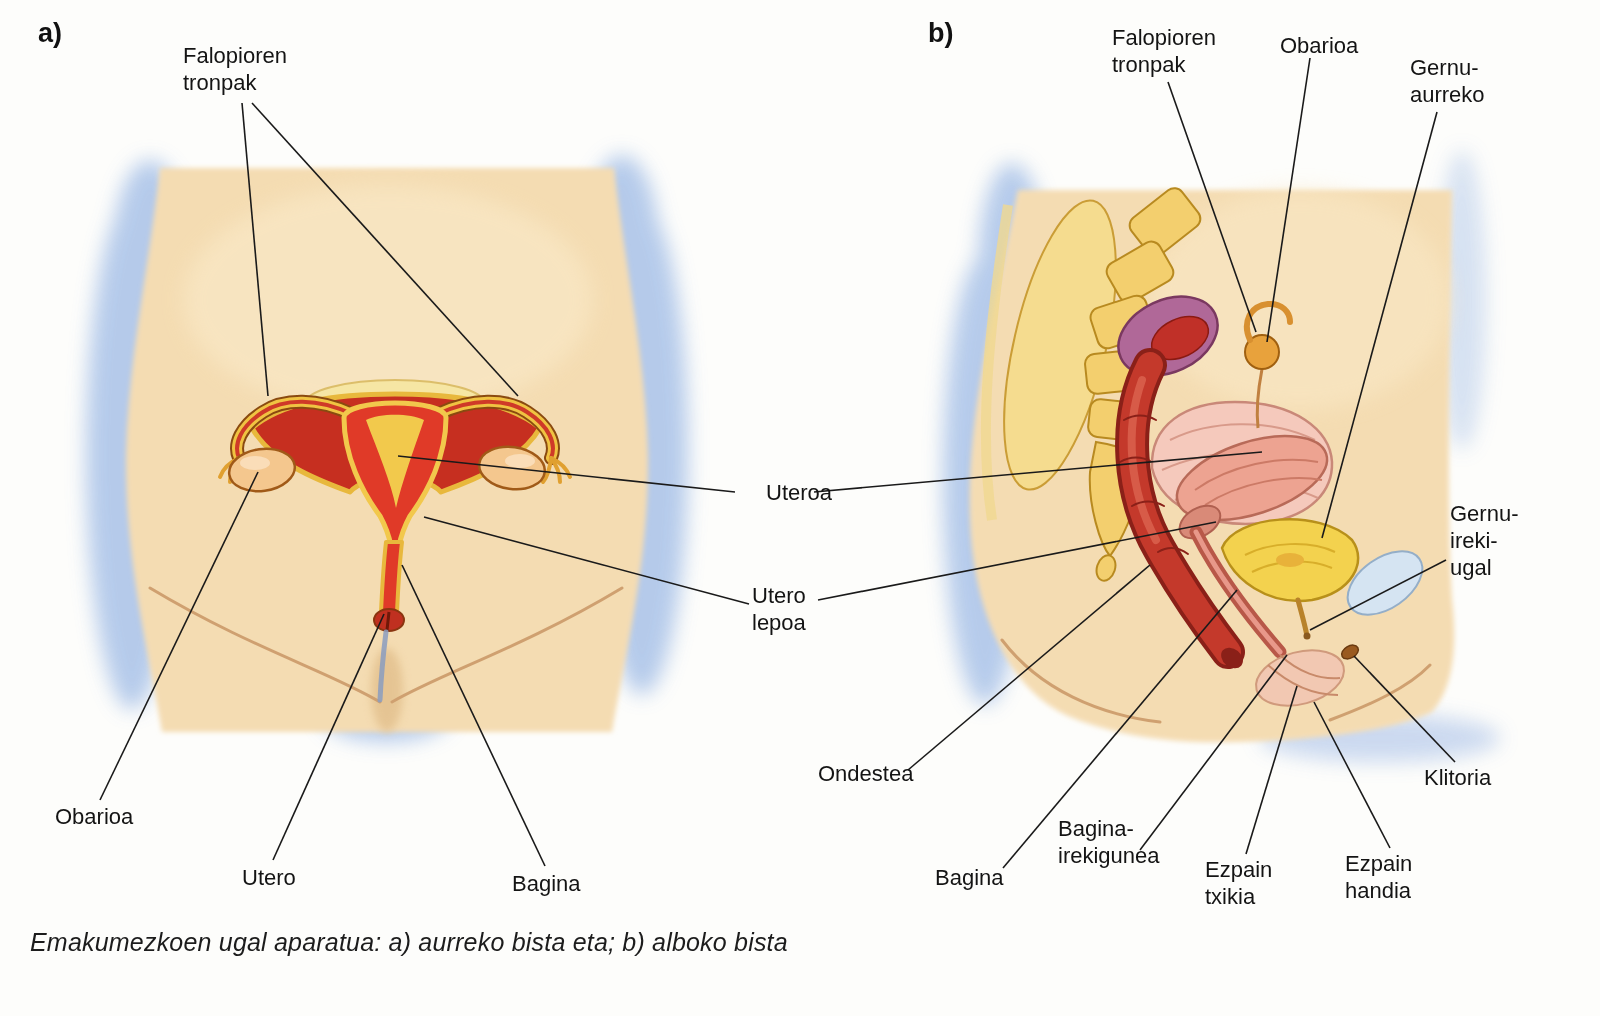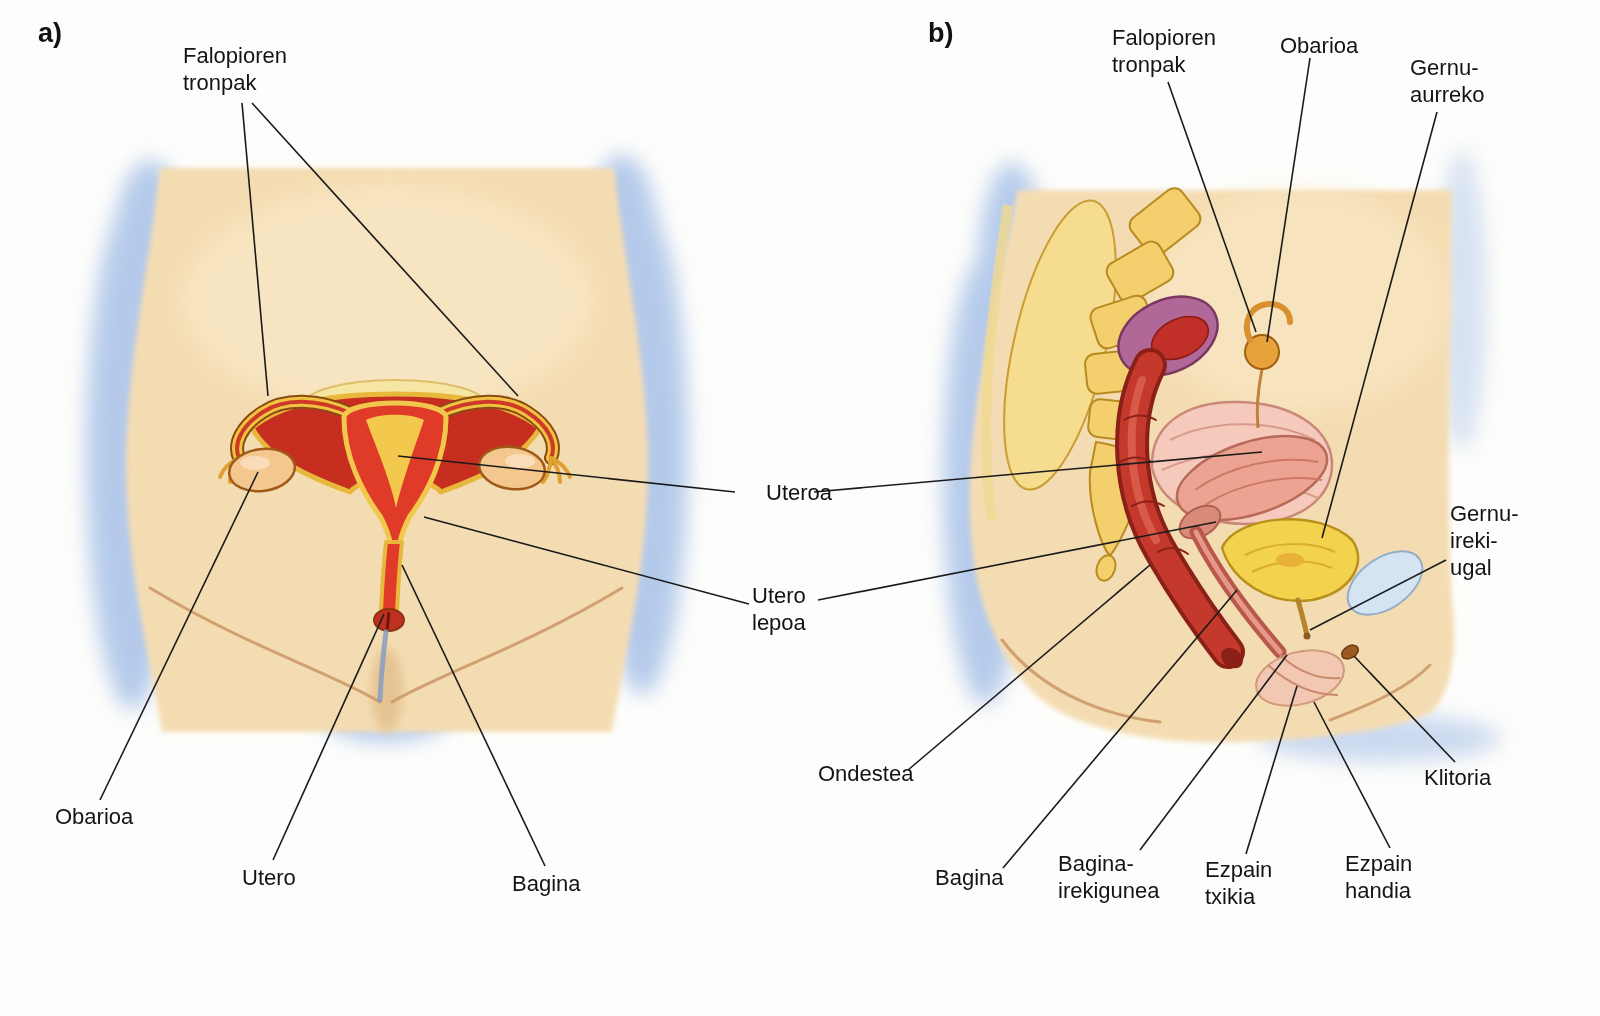--- a/index.html
+++ b/index.html
@@ -253,31 +253,32 @@
   <div class="label" style="left:1450px;top:500px;">
     <span class="ln">Gernu-</span>
     <span class="ln">ireki-</span>
     <span class="ln">ugal</span>
   </div>
 
   <div class="label" style="left:818px;top:760px;text-align:right;">Ondestea</div>
 
   <div class="label" style="left:935px;top:864px;">Bagina</div>
 
-  <div class="label" style="left:1058px;top:850px;">
+  <div class="label" style="left:1058px;top:815px;">
     <span class="ln">Bagina-</span>
     <span class="ln">irekigunea</span>
   </div>
 
   <div class="label" style="left:1205px;top:856px;">
     <span class="ln">Ezpain</span>
     <span class="ln">txikia</span>
   </div>
 
   <div class="label" style="left:1345px;top:850px;">
     <span class="ln">Ezpain</span>
     <span class="ln">handia</span>
   </div>
 
   <div class="label" style="left:1424px;top:764px;">Klitoria</div>
 
+  <div class="caption" style="left:30px;top:928px;">Emakumezkoen ugal aparatua: a) aurreko bista eta; b) alboko bista</div>
 
 </div>
 
 </body></html>

